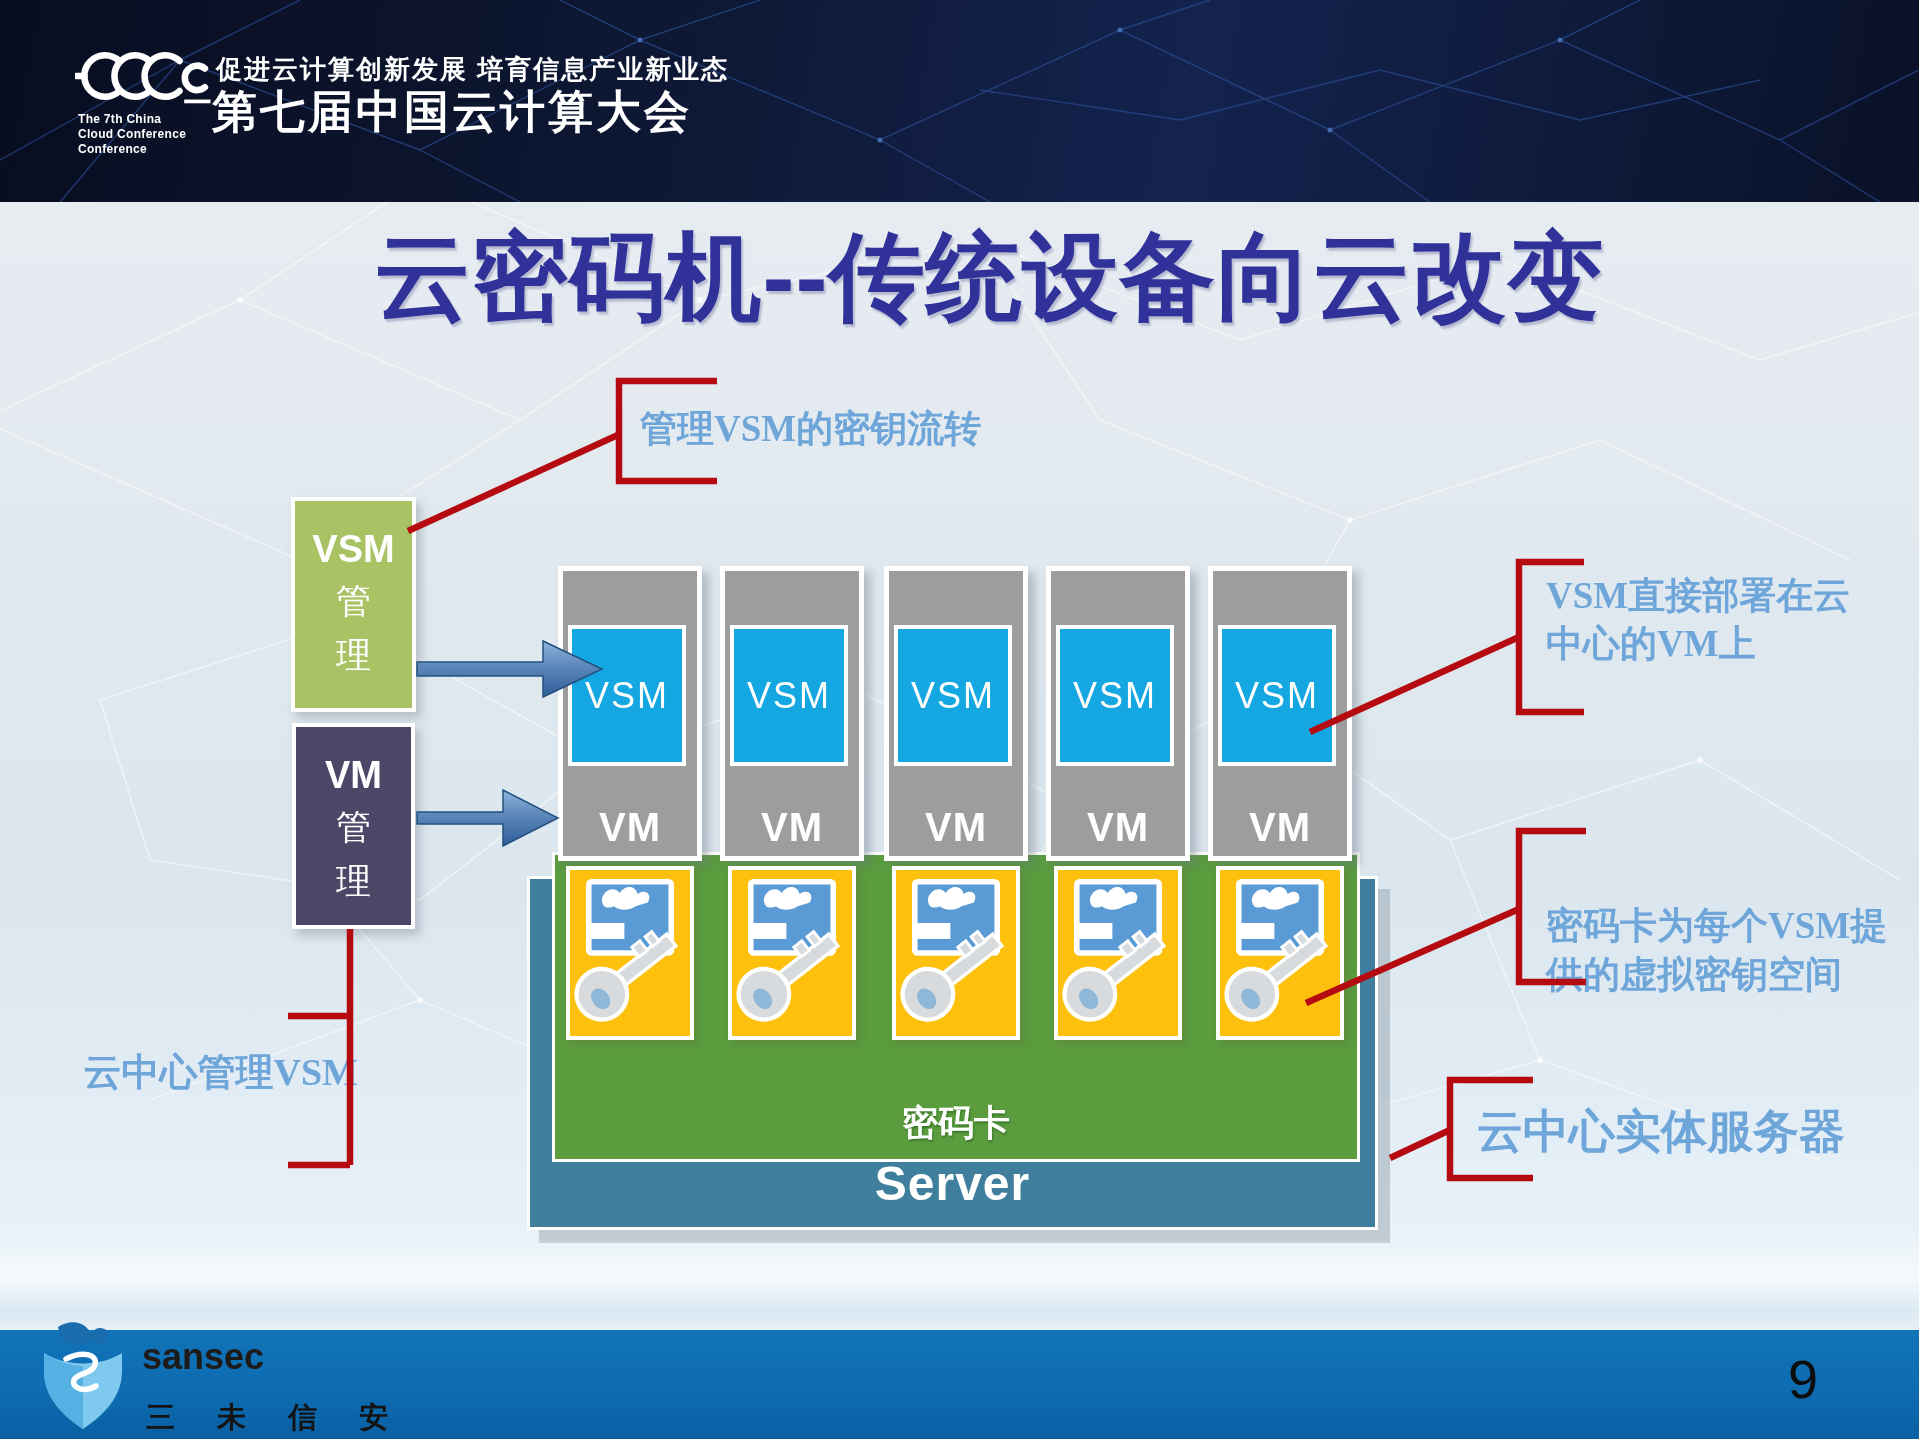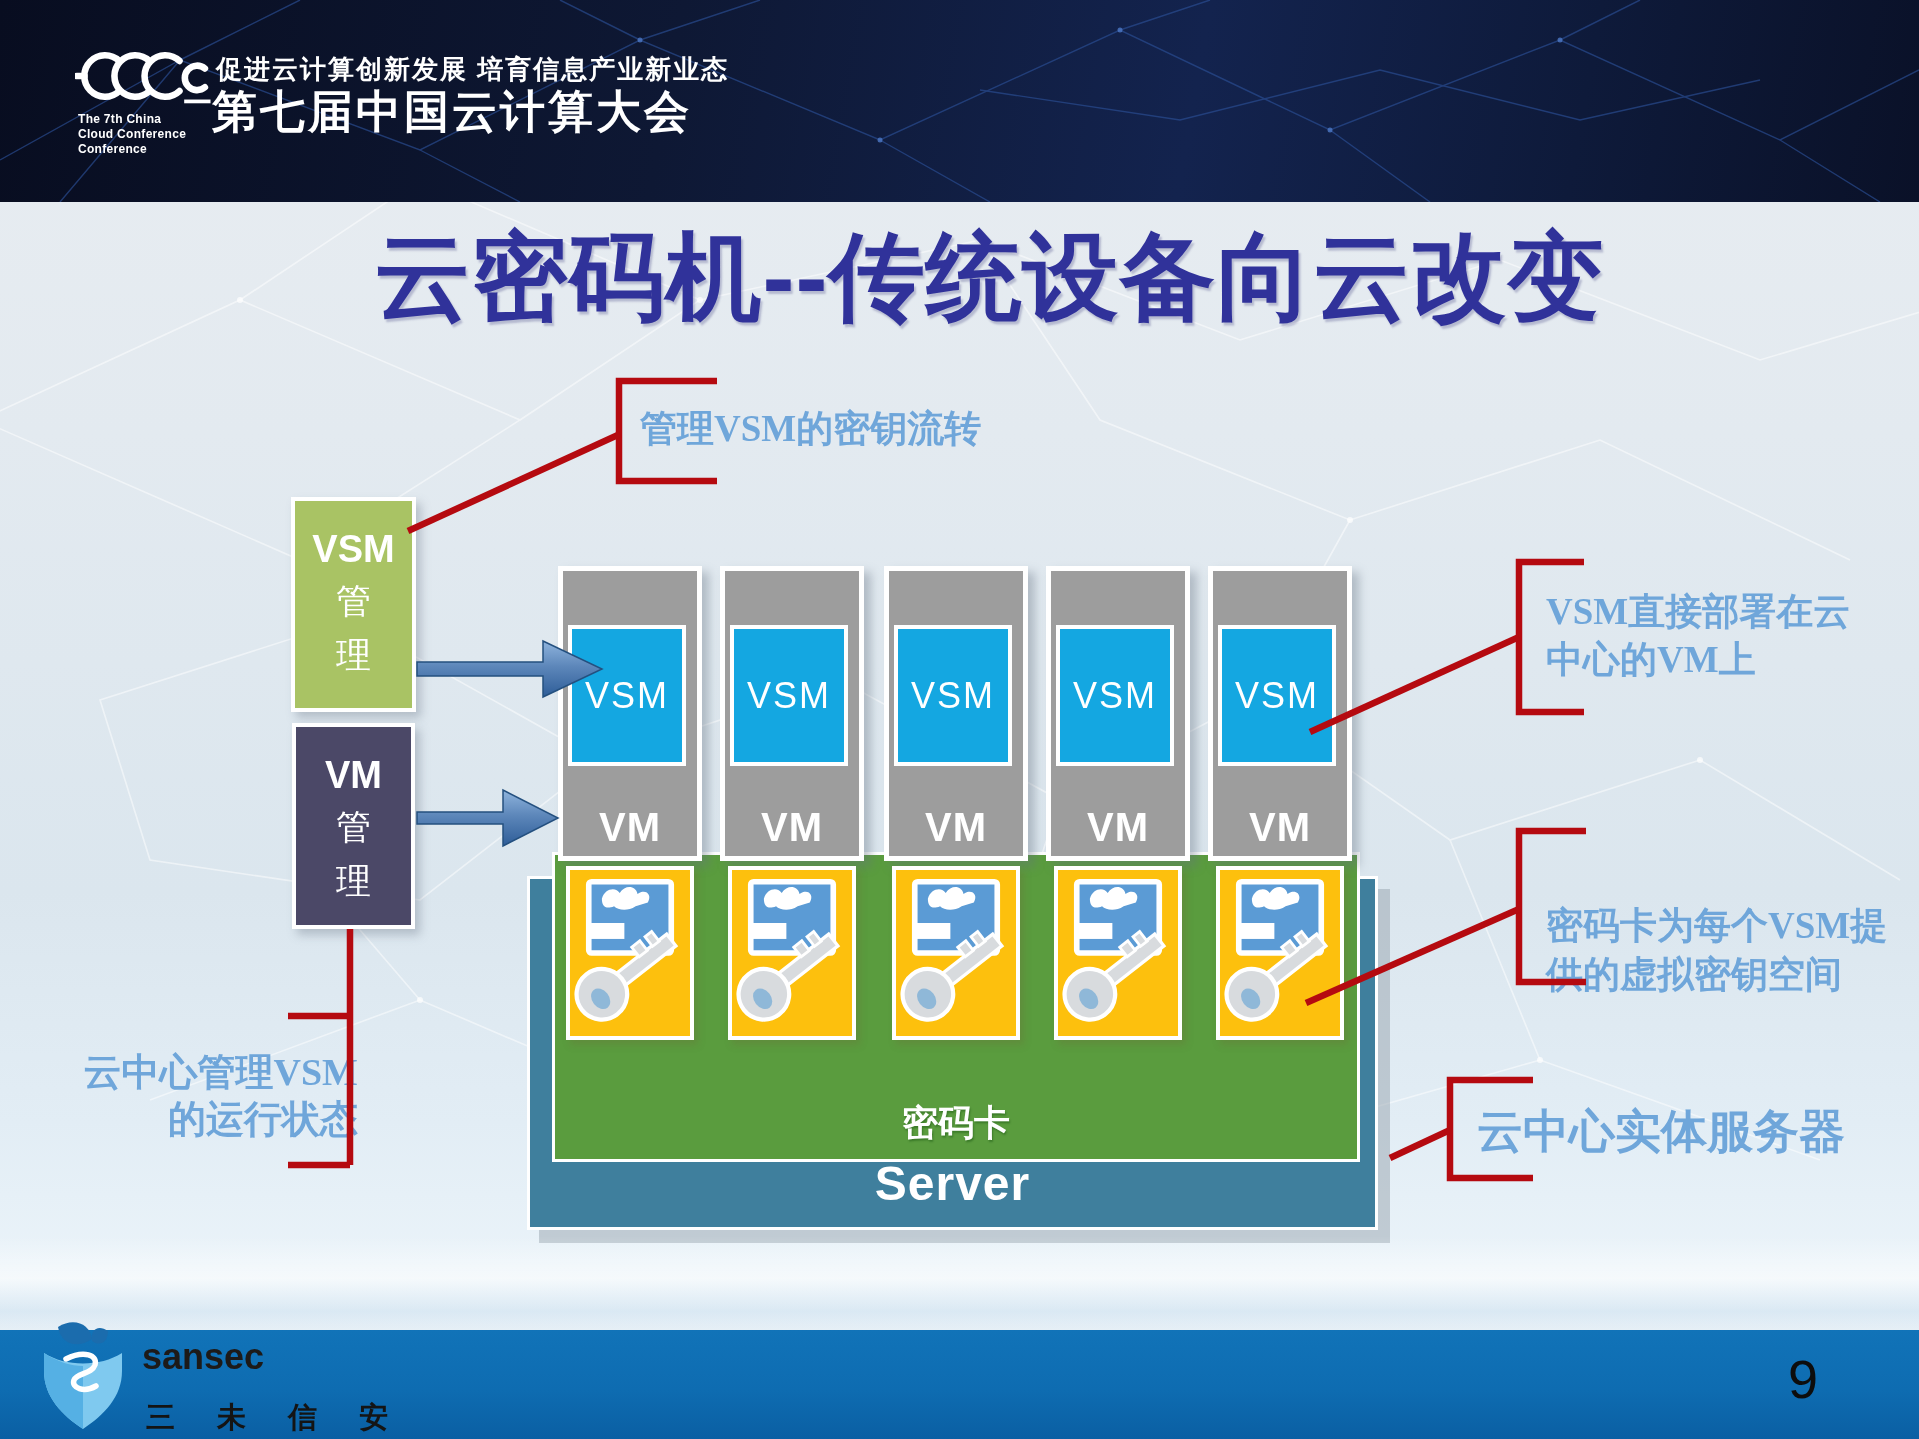--- a/index.html
+++ b/index.html
@@ -56,21 +56,21 @@
   .col .vm-label{position:absolute;left:0;right:0;bottom:6px;text-align:center;color:#fff;font-size:40px;font-weight:800;letter-spacing:1px;}
   .keybox{
     top:866px;width:120px;height:166px;background:#fdc00d;border:4px solid #fff;z-index:4;
     box-shadow:4px 5px 7px rgba(110,100,55,.25);
   }
   
   .ann{
     color:#6fa6da;font-family:"Liberation Serif", serif;font-weight:600;z-index:5;white-space:nowrap;
   }
   .ann1{left:640px;top:406px;font-size:37px;line-height:46px;}
-  .ann2{left:1546px;top:588px;font-size:37px;line-height:48px;}
+  .ann2{left:1546px;top:572px;font-size:37px;line-height:48px;}
   .ann3{left:1546px;top:861px;font-size:37px;line-height:49px;margin-top:40px;}
   .ann4{left:40px;top:1049px;width:278px;text-align:right;font-size:38px;line-height:47px;margin-left:40px;}
   .ann5{left:1477px;top:1109px;font-size:46px;line-height:46px;}
   
   .mesh{left:0;top:0;z-index:0;}
   .overlay{left:0;top:0;z-index:6;pointer-events:none;}
   
   .footer-band{
     left:0;top:1330px;width:1919px;height:109px;
     background:linear-gradient(180deg,#1173b8 0%,#0e6cb1 55%,#0a5fa3 100%);z-index:7;
@@ -270,21 +270,20 @@
   <div class="abs ann ann2">
     <div>VSM直接部署在云</div>
     <div>中心的VM上</div>
   </div>
   <div class="abs ann ann3">
     <div>密码卡为每个VSM提</div>
     <div>供的虚拟密钥空间</div>
   </div>
   <div class="abs ann ann4">
     <div>云中心管理VSM</div>
-    <div>的运行状态</div>
   </div>
   <div class="abs ann ann5">云中心实体服务器</div>
 
   <svg class="abs overlay" width="1919" height="1439" viewBox="0 0 1919 1439">
     <defs>
       <linearGradient id="arrowGrad" x1="0" y1="0" x2="0" y2="1">
         <stop offset="0" stop-color="#8fb4dd"></stop>
         <stop offset="0.45" stop-color="#5d87ba"></stop>
         <stop offset="1" stop-color="#2e5d98"></stop>
       </linearGradient>

